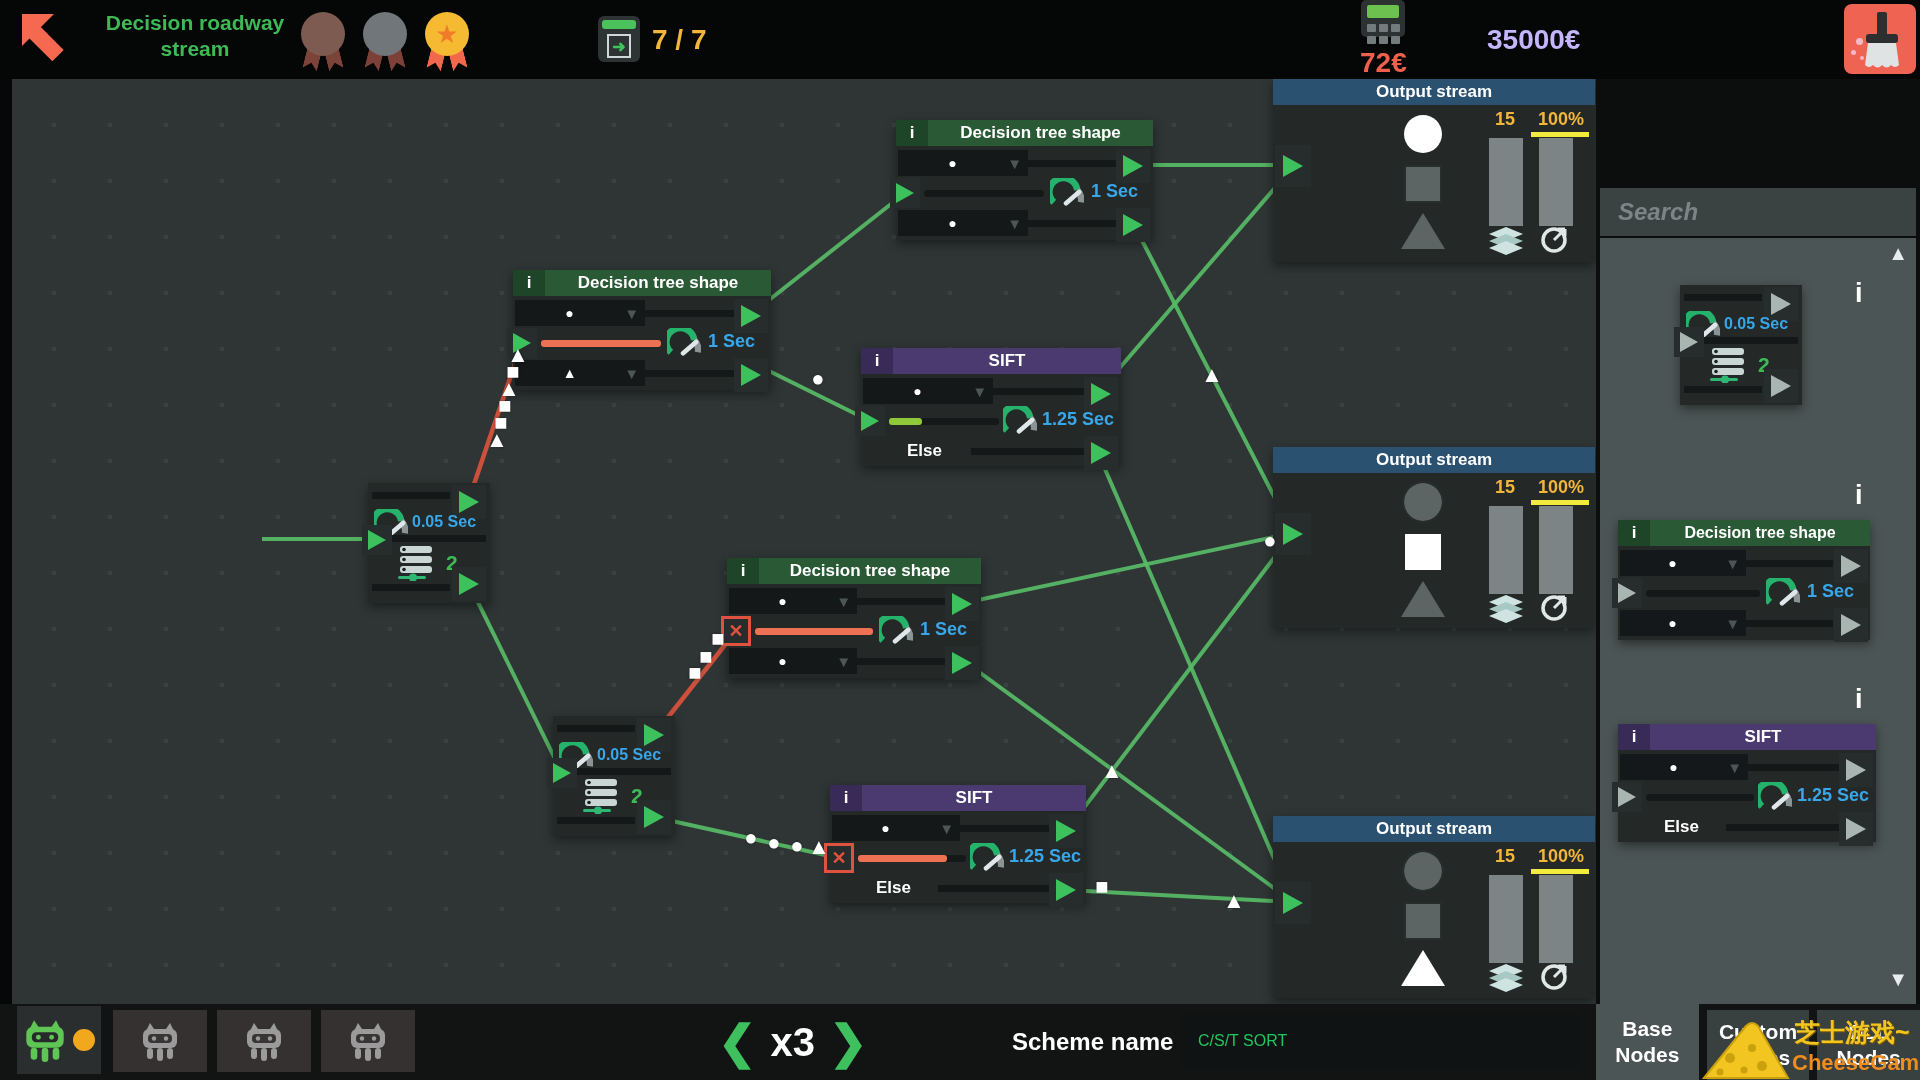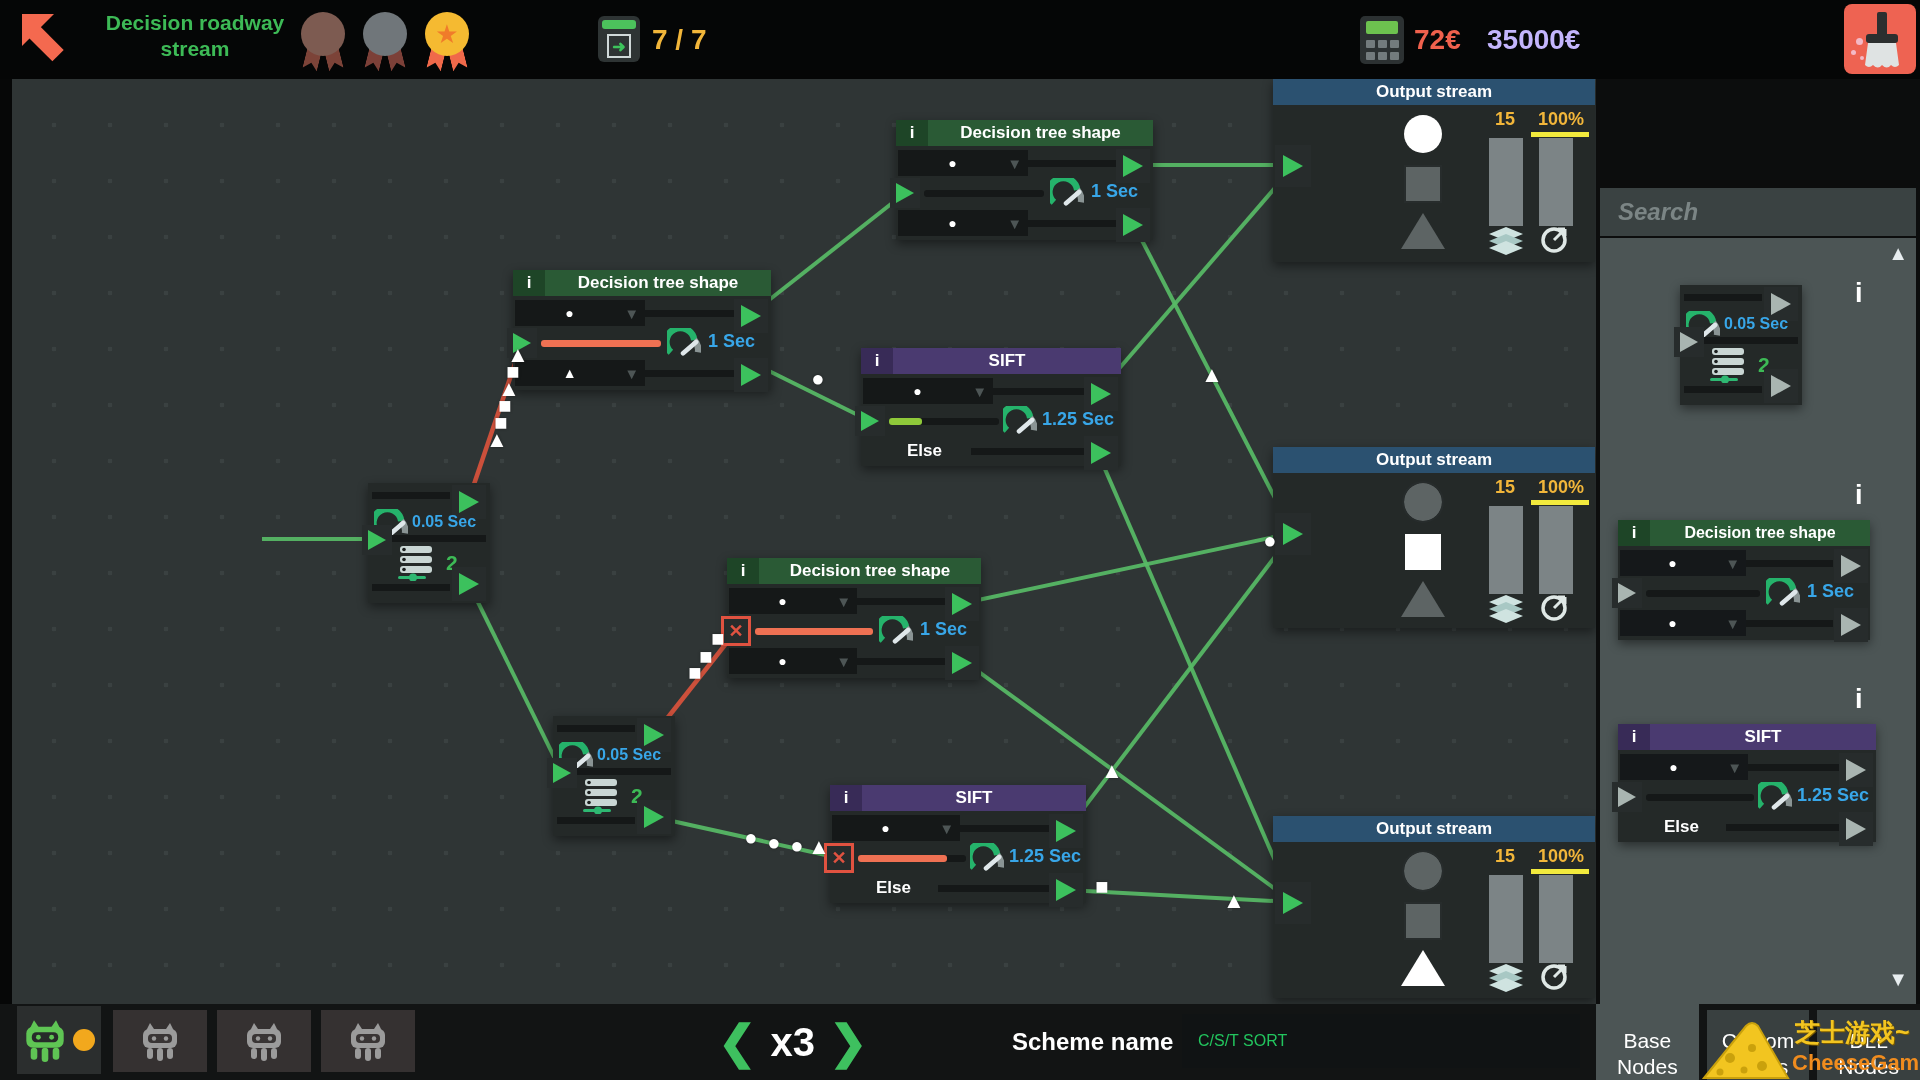--- a/index.html
+++ b/index.html
@@ -25,21 +25,21 @@
   .medal.gold .disc { background:#f5ba31; color:#f07b2a; } .medal.gold .rib { background:#f0694a; }
   .goalbox { position:absolute; left:598px; top:16px; width:42px; height:46px; background:#2e3434; border-radius:6px; }
   .goalbox .cap { position:absolute; left:4px; top:4px; right:4px; height:9px; background:#4cc25c; border-radius:3px; }
   .goalbox .scr { position:absolute; left:9px; top:18px; width:24px; height:24px; border:2px solid #cfd8d8;
     display:flex; align-items:center; justify-content:center; color:#3dc45c; font-weight:bold; font-size:16px; }
   .stat { position:absolute; top:0; height:79px; display:flex; align-items:center; gap:10px; font-weight:bold; }
   .stat .txt { font-size:28px; }
   #stat-goal { left:652px; } #stat-goal .txt { color:#f2b63a; }
   #stat-cost { left:985px; } #stat-cost .txt { color:#f0614d; }
   #stat-time { left:1185px; } #stat-time .txt { color:#2fa8ec; }
-  #stat-calc { left:1360px; } #stat-calc .txt { color:#f0614d; }
+  #stat-calc { left:1360px;flex-direction:column; } #stat-calc .txt { color:#f0614d; }
   #stat-money { left:1487px; } #stat-money .txt { color:#c4b5fd; }
   .calcicon { width:44px; height:48px; background:#2c3132; border-radius:5px; position:relative; }
   .calcicon .scr { position:absolute; left:6px; top:5px; width:32px; height:13px; background:#6dc24f; border-radius:2px; }
   .calcicon .k { position:absolute; width:9px; height:8px; background:#737b7d; border-radius:1px; }
   .cleanbtn { position:absolute; right:4px; top:4px; width:72px; height:70px; background:#ee6352;
     border-radius:8px; cursor:pointer; }
   .spark { position:absolute; border-radius:50%; background:#f4b9c6; }
 
   
   #canvas { position:absolute; left:12px; top:79px; width:1584px; height:925px; background:#2f3535;
@@ -101,21 +101,21 @@
     font-family:"Liberation Sans", sans-serif; }
   #searchbox::placeholder { color:#7b8585; }
   #palette { position:absolute; left:4px; top:159px; width:316px; height:766px; background:#4c5555; overflow:hidden; }
   .pal-i { position:absolute; color:#fff; font-weight:bold; font-size:27px; cursor:pointer; }
   .scrollarrow { position:absolute; color:#e8eef0; font-size:20px; cursor:pointer; }
   .pal-node .dd { background:#15181818; background:#15181a; }
 
   
   #tabs { position:absolute; left:0px; top:925px; width:324px; height:76px; background:#121414; display:flex; }
   .tab { width:116px; margin-right:8px; height:76px; display:flex; flex-direction:column; align-items:center;
-    justify-content:flex-end; color:#fff; font-weight:normal; font-size:21px; line-height:26px; cursor:pointer;
+    justify-content:center; color:#fff; font-weight:bold; font-size:21px; line-height:26px; cursor:pointer;
     text-align:center; }
   .tab.active { background:#4c5555; }
   .tab.rest { background:#394040; margin-top:6px; height:70px; }
   #bottombar { position:absolute; left:0; top:1004px; width:1596px; height:76px; background:#121414; }
   .cattile { position:absolute; display:flex; align-items:center; justify-content:center; cursor:pointer; }
   #speedctl { position:absolute; left:718px; top:0; height:76px; display:flex; align-items:center; gap:14px; }
   .chev { color:#3ec05f; font-size:46px; font-weight:bold; line-height:76px; cursor:pointer; }
   #xspeed { color:#fff; font-weight:bold; font-size:40px; }
   #schemelabel { position:absolute; left:1012px; top:0; height:76px; line-height:76px; color:#fff;
     font-weight:bold; font-size:24px; }

